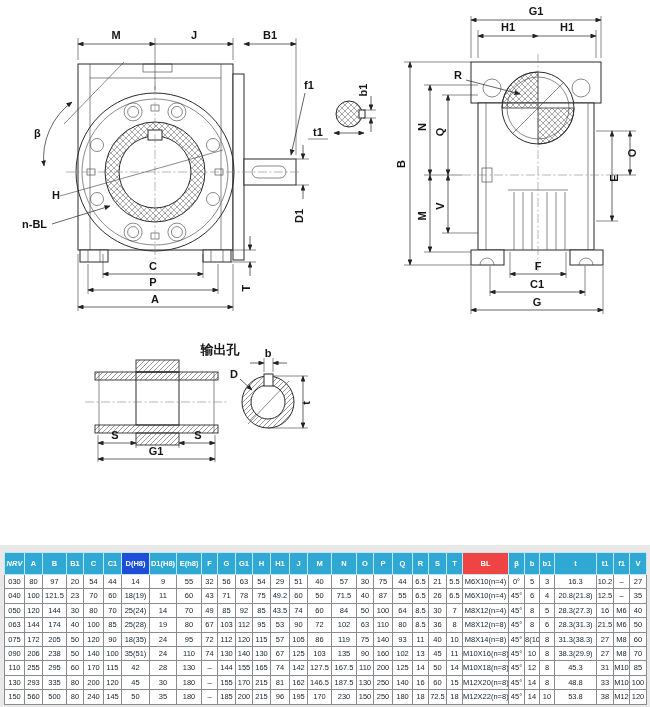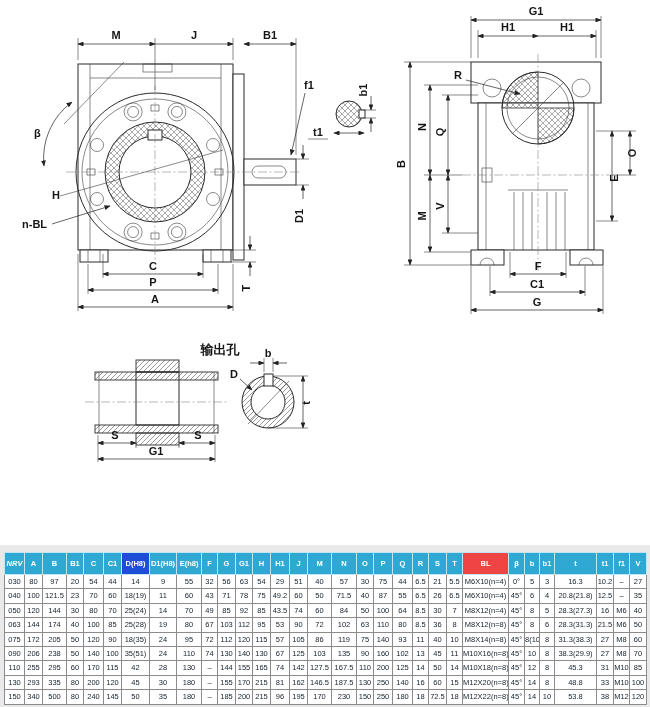--- a/index.html
+++ b/index.html
@@ -613,21 +613,21 @@
             <td>45°</td>
             <td>14</td>
             <td>8</td>
             <td>48.8</td>
             <td>33</td>
             <td>M10</td>
             <td>100</td>
           </tr>
           <tr>
             <td>150</td>
-            <td>340</td>
+            <td>560</td>
             <td>500</td>
             <td>80</td>
             <td>240</td>
             <td>145</td>
             <td>50</td>
             <td>35</td>
             <td>180</td>
             <td>–</td>
             <td>185</td>
             <td>200</td>

